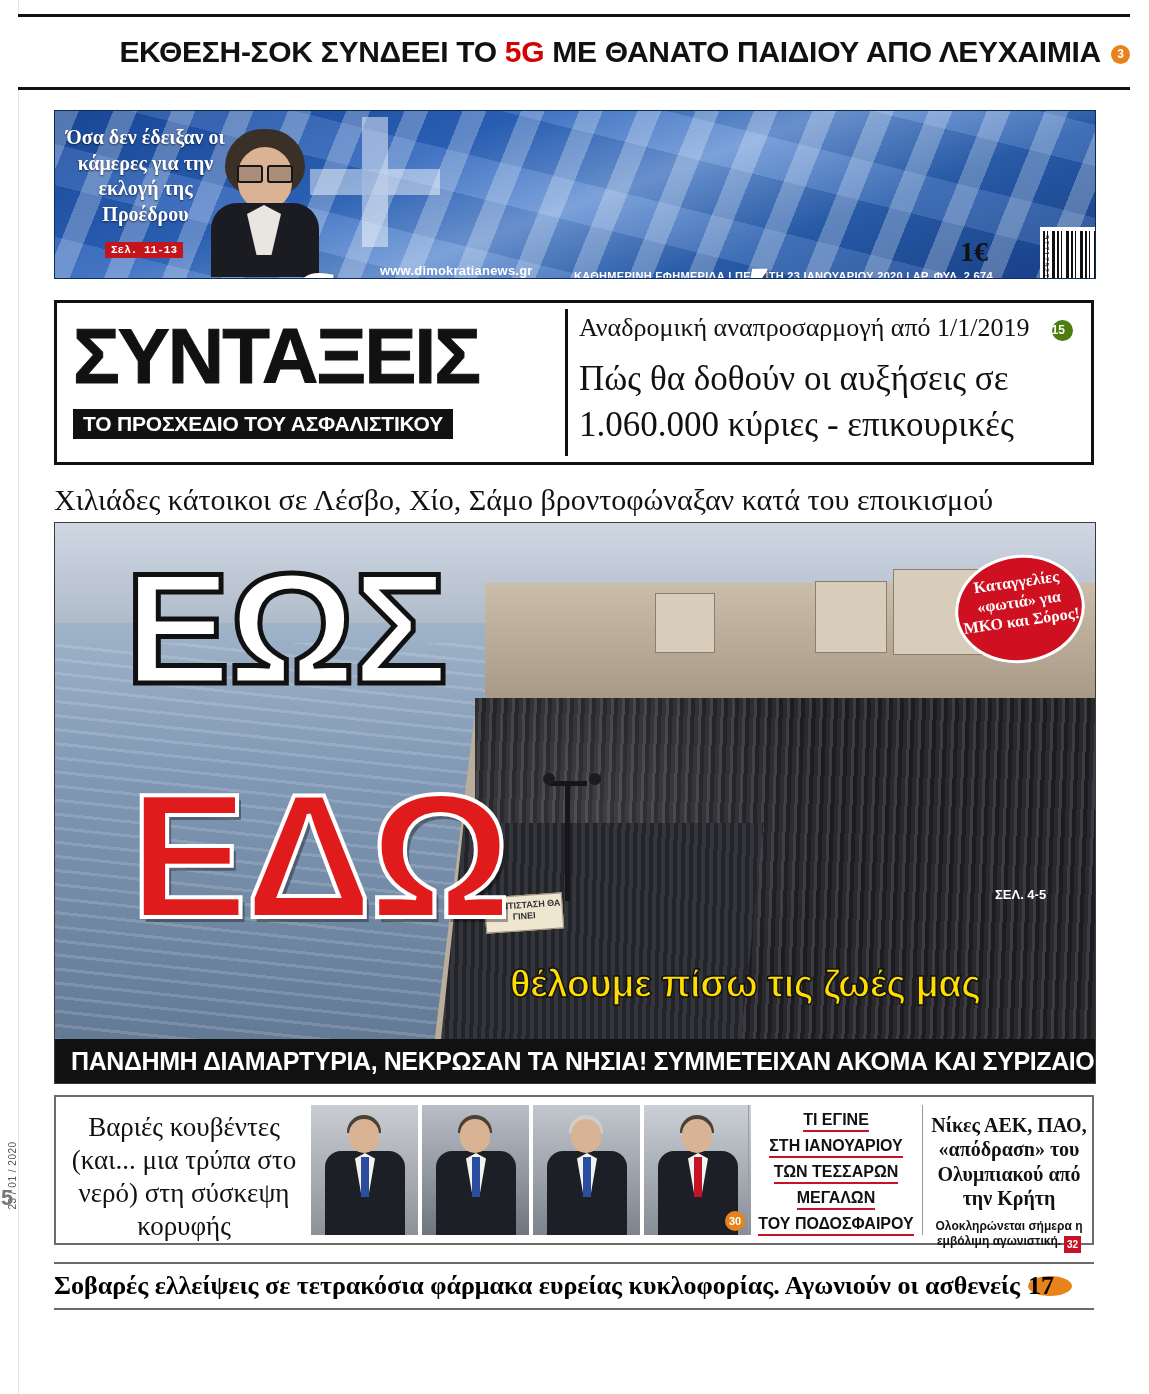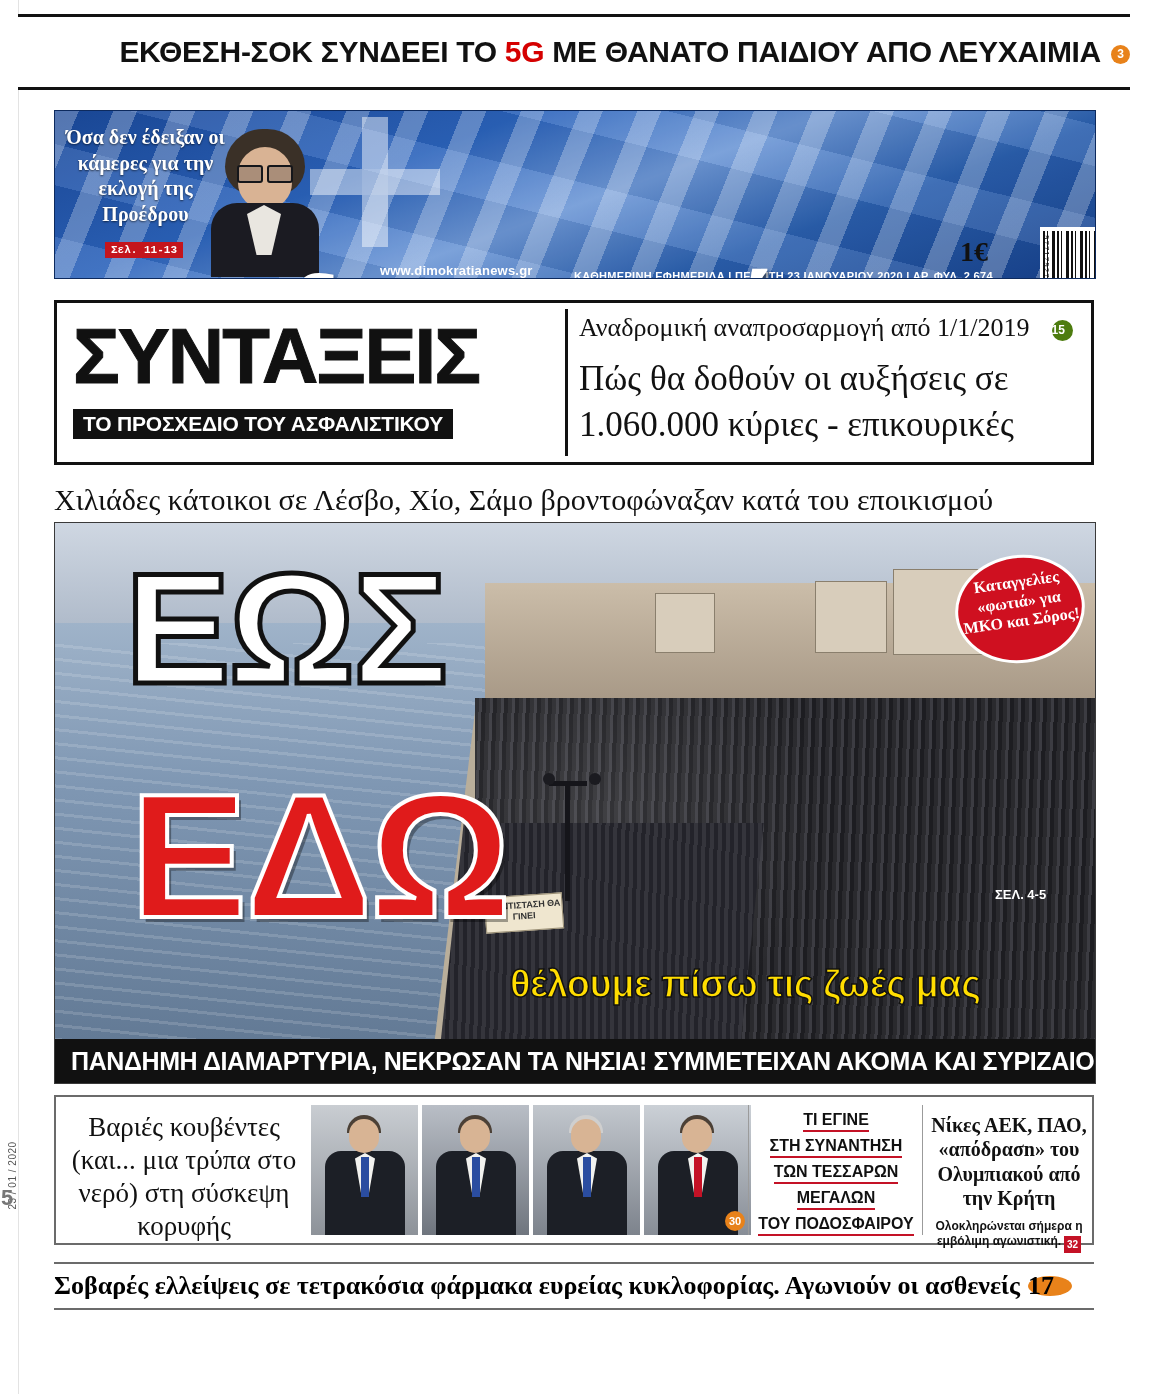--- a/index.html
+++ b/index.html
@@ -279,21 +279,21 @@
         <div class="ph-head"></div>
         <div class="ph-shirt"></div>
         <div class="ph-tie red"></div>
         <div class="badge30">30</div>
       </div>
     </div>
 
     <div class="vline"></div>
     <div class="b-mid">
       <div>ΤΙ ΕΓΙΝΕ</div>
-      <div>ΣΤΗ ΣΥΝΑΝΤΗΣΗ</div>
+      <div>ΣΤΗ ΙΑΝΟΥΑΡΙΟΥ</div>
       <div>ΤΩΝ ΤΕΣΣΑΡΩΝ</div>
       <div>ΜΕΓΑΛΩΝ</div>
       <div>ΤΟΥ ΠΟΔΟΣΦΑΙΡΟΥ</div>
     </div>
 
     <div class="vline2"></div>
     <div class="b-right">
       <div class="t">Νίκες ΑΕΚ, ΠΑΟ, «απόδρασn» του Ολυμπιακού από την Κρήτη</div>
       <div class="s">
         <span>Ολοκληρώνεται σήμερα η εμβόλιμη αγωνιστική.</span><span class="badge32">32</span>

